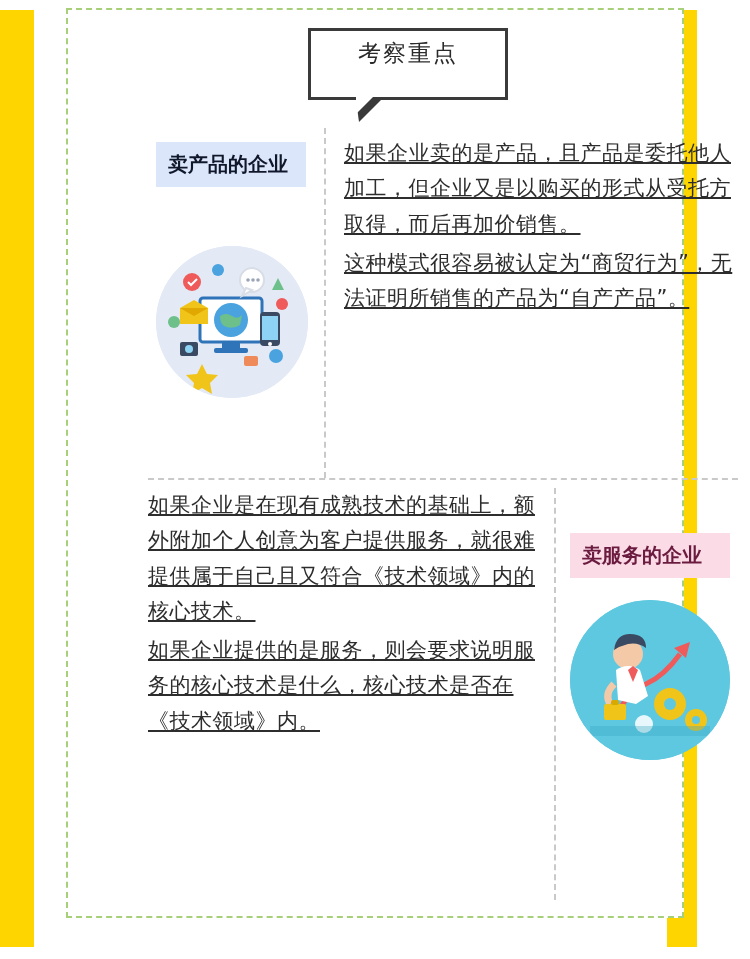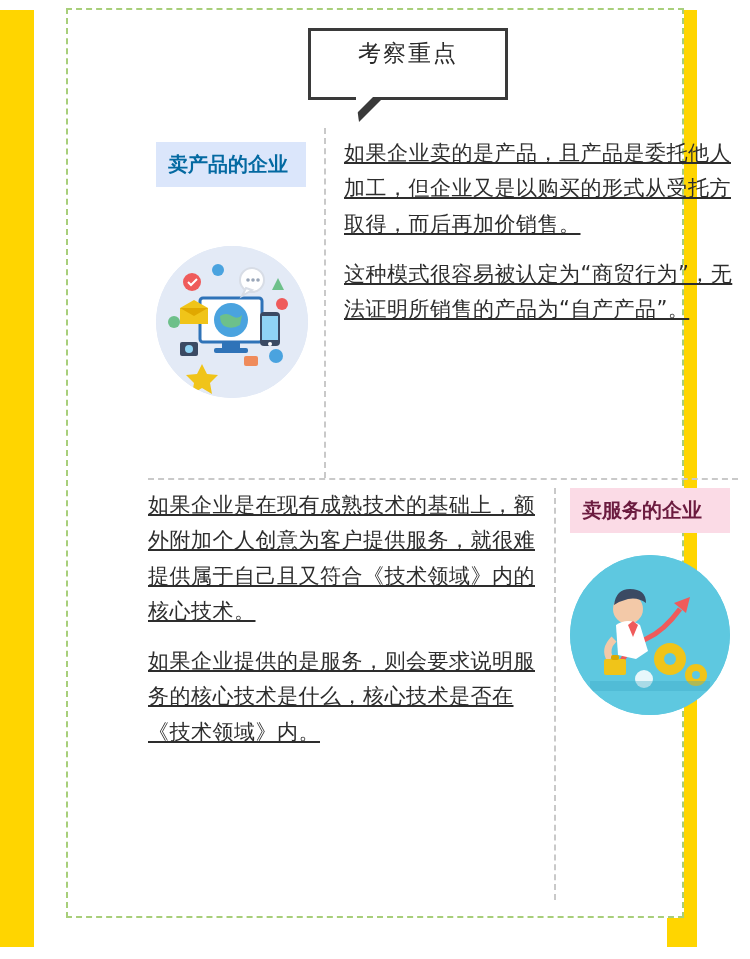--- a/index.html
+++ b/index.html
@@ -121,21 +121,21 @@
     border-right: 2px dashed #c9c9c9;
     box-sizing: border-box;
   }
   .tag-blue {
     position: absolute;
     left: 8px;
     top: 14px;
     width: 150px;
     padding: 8px 6px 8px 12px;
     background: #dbe6fb;
-    color: #0369a1;
+    color: #0f172a;
     font-weight: bold;
     font-size: 20px;
     line-height: 1.45;
     box-sizing: border-box;
   }
   .circle-img {
     position: absolute;
     left: 8px;
     top: 118px;
     width: 152px;
@@ -184,30 +184,31 @@
   }
   .tag-pink {
     width: 160px;
     padding: 8px 6px 8px 12px;
     background: #fbdbe6;
     color: #6b1b3f;
     font-weight: bold;
     font-size: 20px;
     line-height: 1.45;
     box-sizing: border-box;
+    margin-top: 45px;
   }
   .circle-img2 {
     margin-top: 22px;
     width: 160px;
     height: 160px;
     border-radius: 50%;
     overflow: hidden;
     background: #5ec8e0;
   }
-  .para + .para { margin-top: 15px; }
+  .para + .para { margin-top: 4px; }
 </style>
 </head>
 <body>
 
 <div class="page">
 
   <div class="frame-left"></div>
   <div class="frame-right"></div>
   <div class="frame-top"></div>
   <div class="frame-bottom"></div>

